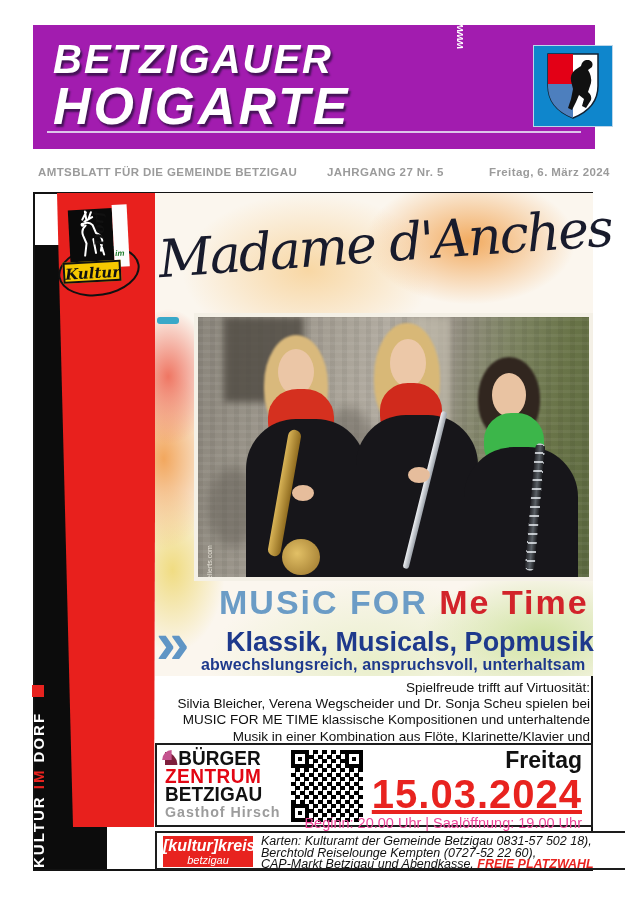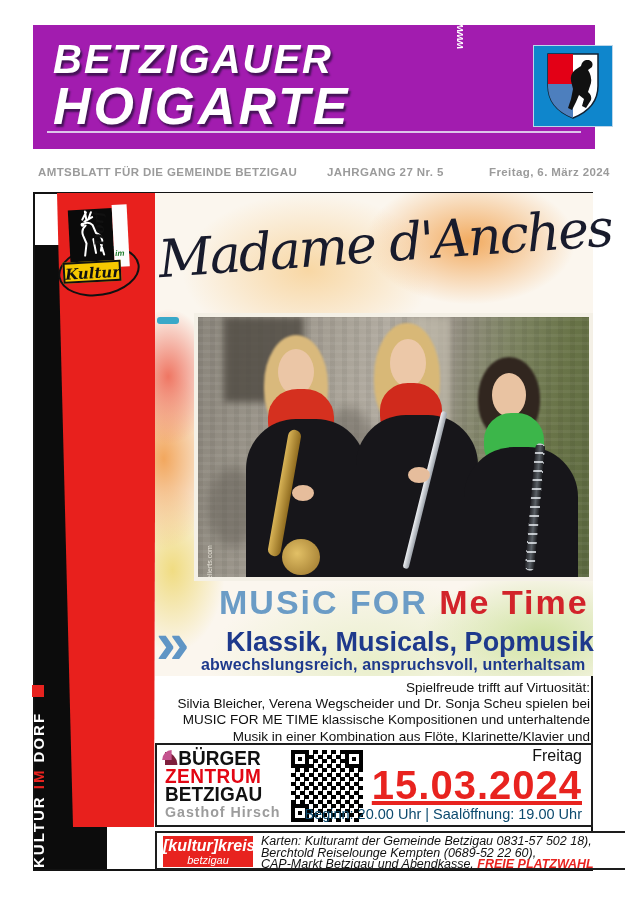--- a/index.html
+++ b/index.html
@@ -103,23 +103,23 @@
   .venue .v4{font-size:15px;color:#9c9c9c;letter-spacing:1px;}
   .petal{display:inline-block;width:13px;height:13px;background:#7e1f3c;border-radius:0 100% 0 0;
     position:relative;margin-right:1px;}
   .petal:before{content:"";position:absolute;left:-3px;top:-2px;width:10px;height:10px;background:#c5538f;border-radius:100% 0 0 0;}
   .qr{left:134px;top:5px;width:72px;height:72px;background:
     conic-gradient(#000 25%, #fff 0 50%, #000 0 75%, #fff 0) 0 0/9px 9px;outline:2px solid #fff;}
   .qr .f{position:absolute;width:18px;height:18px;border:4px solid #000;background:#fff;box-sizing:border-box;}
   .qr .f:after{content:"";position:absolute;left:3px;top:3px;width:4px;height:4px;background:#000;}
   .qr .f1{left:0;top:0;} .qr .f2{right:0;top:0;} .qr .f3{left:0;bottom:0;}
   .datewrap{right:9px;top:2px;text-align:right;}
-  .weekday{font-weight:normal;font-size:16px;color:#111;}
+  .weekday{font-weight:bold;font-size:23px;color:#111;}
   .bigdate{font-weight:bold;font-size:40px;color:#e8231f;line-height:40px;letter-spacing:1px;text-decoration:underline;}
-  .times{font-size:14.5px;color:#0c4a6e;margin-top:1px;}
+  .times{font-size:14.5px;color:#ec4899;margin-top:1px;}
 
   
   .box-tickets{left:155px;top:831px;width:512px;height:39px;font-style:italic;}
   .kk{left:6px;top:3px;width:90px;height:31px;background:#e8231f;color:#fff;text-align:center;line-height:1;}
   .kk .k1{font-size:16px;font-weight:bold;margin-top:2px;}
   .kk .k2{font-size:11px;margin-top:1px;}
   .tickets{left:104px;top:3px;font-size:12.5px;line-height:11.5px;color:#111;white-space:nowrap;}
   .tickets .hl{color:#e8231f;font-weight:bold;}
 </style>
 </head>
@@ -253,18 +253,18 @@
     </div>
   </div>
 
   <div class="abs box box-tickets">
     <div class="abs kk">
       <div class="k1">[kultur]kreis</div>
       <div class="k2">betzigau</div>
     </div>
     <div class="abs tickets">
       <div>Karten: Kulturamt der Gemeinde Betzigau 0831-57 502 18),</div>
-      <div>Berchtold Reiselounge Kempten (0689-52 22 60),</div>
+      <div>Berchtold Reiselounge Kempten (0727-52 22 60),</div>
       <div><span>CAP-Markt Betzigau und Abendkasse. </span><span class="hl">FREIE PLATZWAHL</span></div>
     </div>
   </div>
 
 </div>
 
 </body></html>

